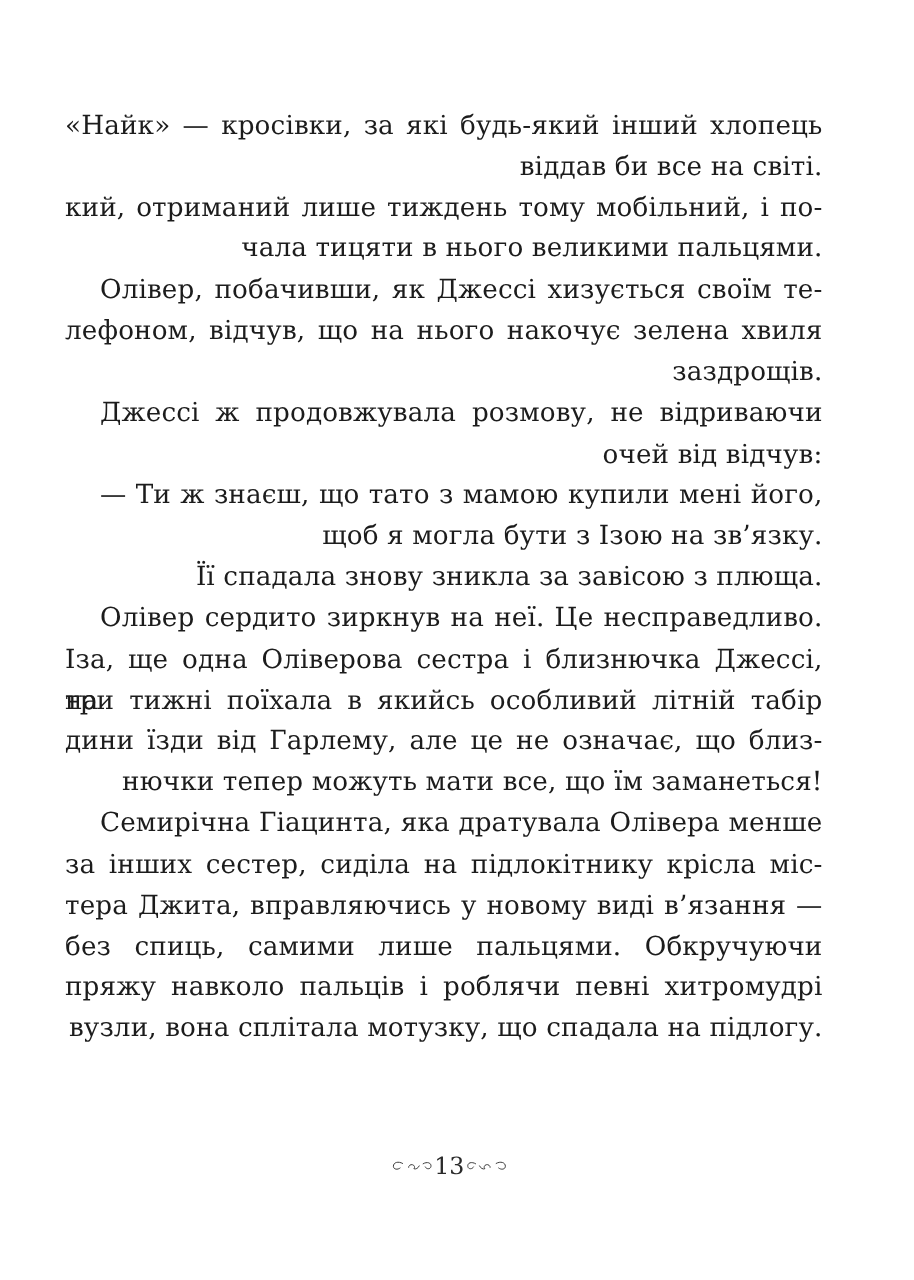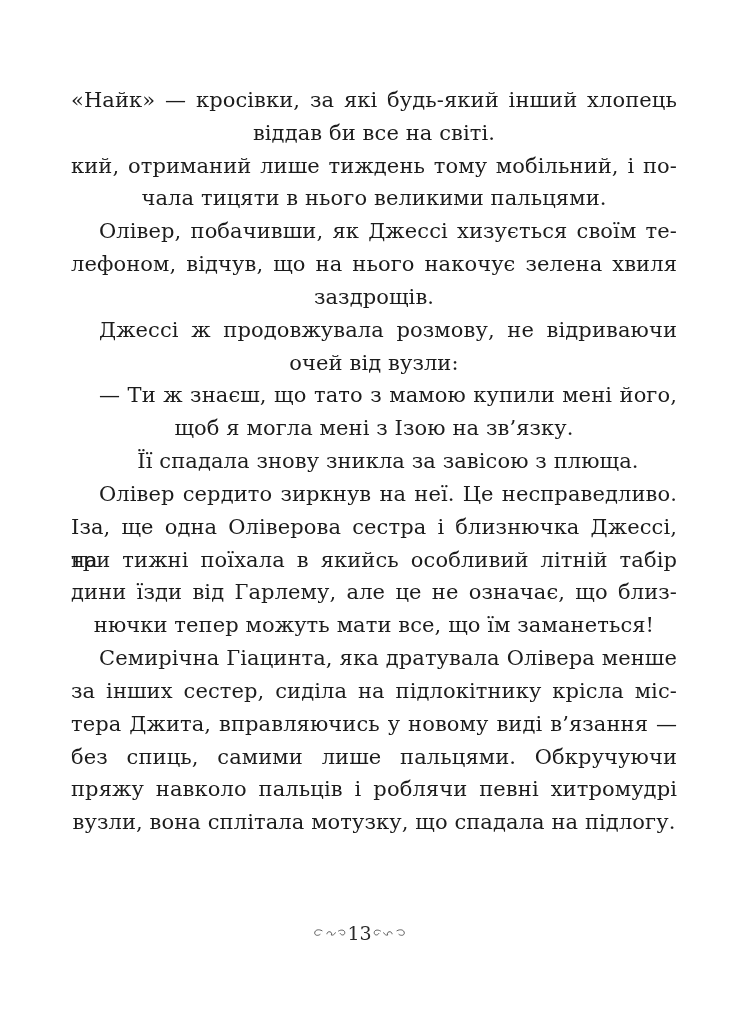--- a/index.html
+++ b/index.html
@@ -11,39 +11,39 @@
     position: relative;
     width: 731px;
     height: 1024px;
     background: #ffffff;
     overflow: hidden;
     font-family: "DejaVu Serif", "Liberation Serif", serif;
     color: #1c1c1c;
   }
   .text-block {
     position: absolute;
-    left: 71px;
+    left: 52px;
     top: 84px;
     width: 606px;
   }
   .line {
     height: 32.83px;
     line-height: 32.83px;
     font-size: 21px;
     white-space: nowrap;
     letter-spacing: 0.1px;
   }
   .line.justify {
     white-space: normal;
     text-align: justify;
     text-align-last: justify;
     text-justify: inter-word;
   }
   .line.left {
-    text-align: center;
+    text-align: right;
   }
   .line.indent {
     padding-left: 28px;
   }
   .line .it {
   }
   .footer {
     position: absolute;
     left: 0;
     top: 922px;
@@ -76,23 +76,23 @@
 
   <div class="text-block" id="text-block">
       <div class="line justify"><span>«Найк» — кросівки, за які будь-який інший хлопець</span></div>
       <div class="line left"><span>віддав би все на світі.</span></div>
       <div class="line justify"><span>кий, отриманий лише тиждень тому мобільний, і по-</span></div>
       <div class="line left"><span>чала тицяти в нього великими пальцями.</span></div>
       <div class="line justify indent"><span>Олівер, побачивши, як Джессі хизується своїм те-</span></div>
       <div class="line justify"><span>лефоном, відчув, що на нього накочує зелена хвиля</span></div>
       <div class="line left"><span>заздрощів.</span></div>
       <div class="line justify indent"><span>Джессі ж продовжувала розмову, не відриваючи</span></div>
-      <div class="line left"><span>очей від вузли:</span></div>
+      <div class="line left"><span>очей від відчув:</span></div>
       <div class="line justify indent"><span>— Ти ж знаєш, що тато з мамою купили мені його,</span></div>
-      <div class="line left"><span>щоб я могла мені з Ізою на зв’язку.</span></div>
+      <div class="line left"><span>щоб я могла бути з Ізою на зв’язку.</span></div>
       <div class="line left indent"><span>Її спадала знову зникла за завісою з плюща.</span></div>
       <div class="line justify indent"><span>Олівер сердито зиркнув на неї. Це несправедливо.</span></div>
       <div class="line justify"><span>Іза, </span><span class="it">ще одна</span><span> Оліверова сестра і близнючка Джессі, на</span></div>
       <div class="line justify"><span>три тижні поїхала в якийсь особливий літній табір</span></div>
       <div class="line justify"><span>дини їзди від Гарлему, але це не означає, що близ-</span></div>
       <div class="line left"><span>нючки тепер можуть мати все, що їм заманеться!</span></div>
       <div class="line justify indent"><span>Семирічна Гіацинта, яка дратувала Олівера менше</span></div>
       <div class="line justify"><span>за інших сестер, сиділа на підлокітнику крісла міс-</span></div>
       <div class="line justify"><span>тера Джита, вправляючись у новому виді в’язання —</span></div>
       <div class="line justify"><span>без спиць, самими лише пальцями. Обкручуючи</span></div>

